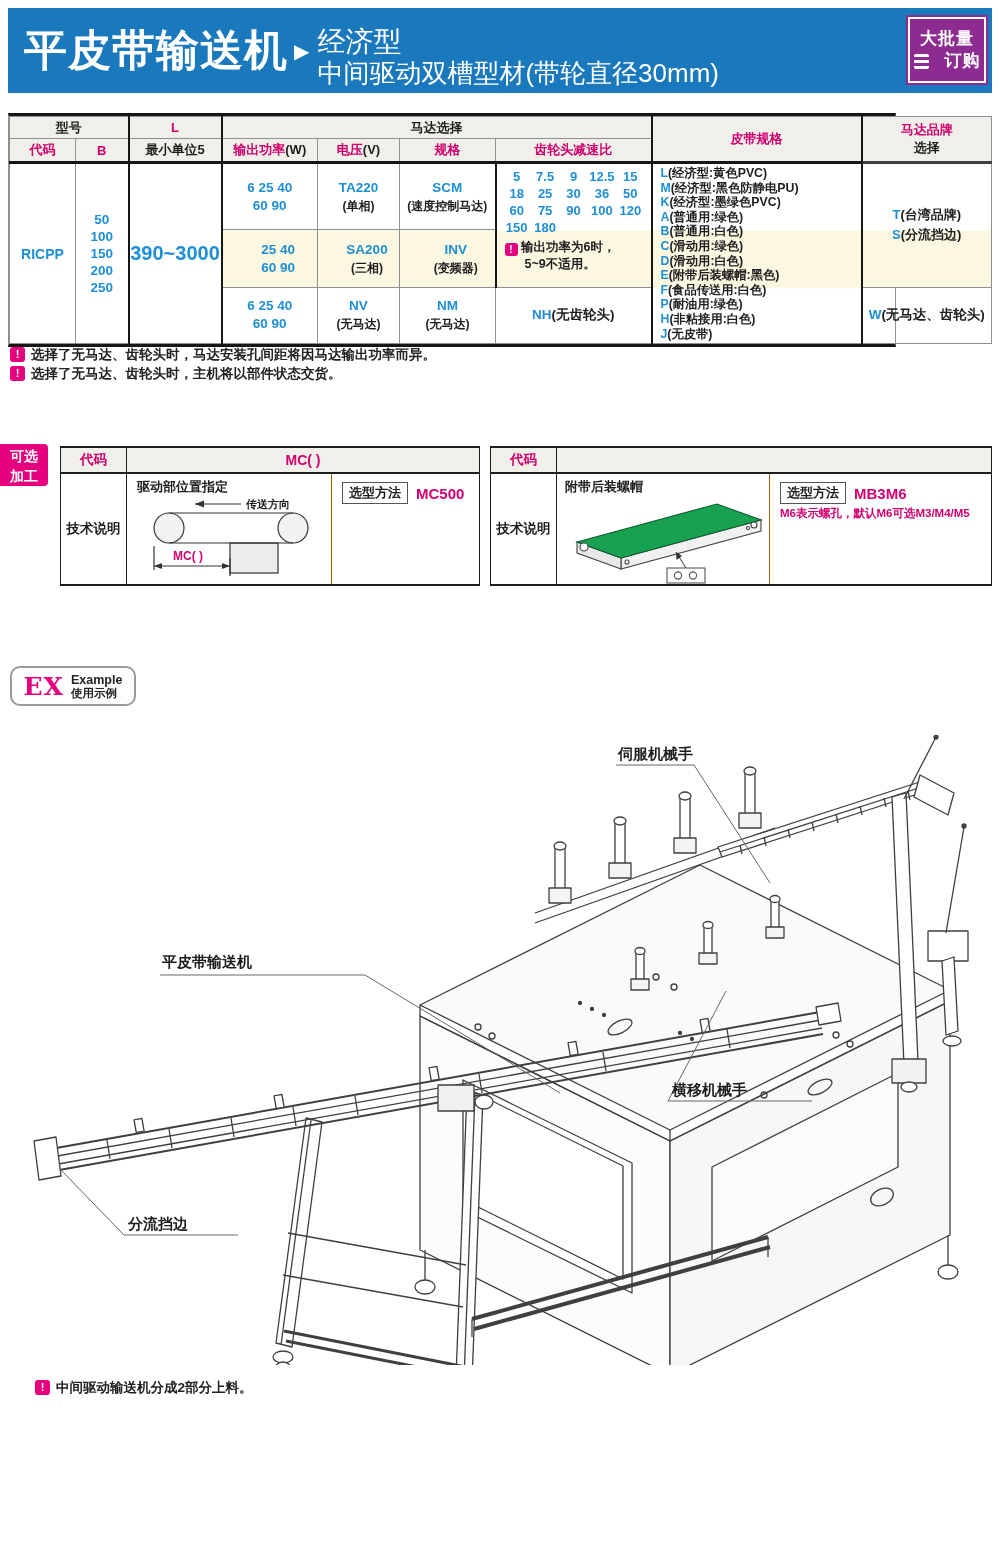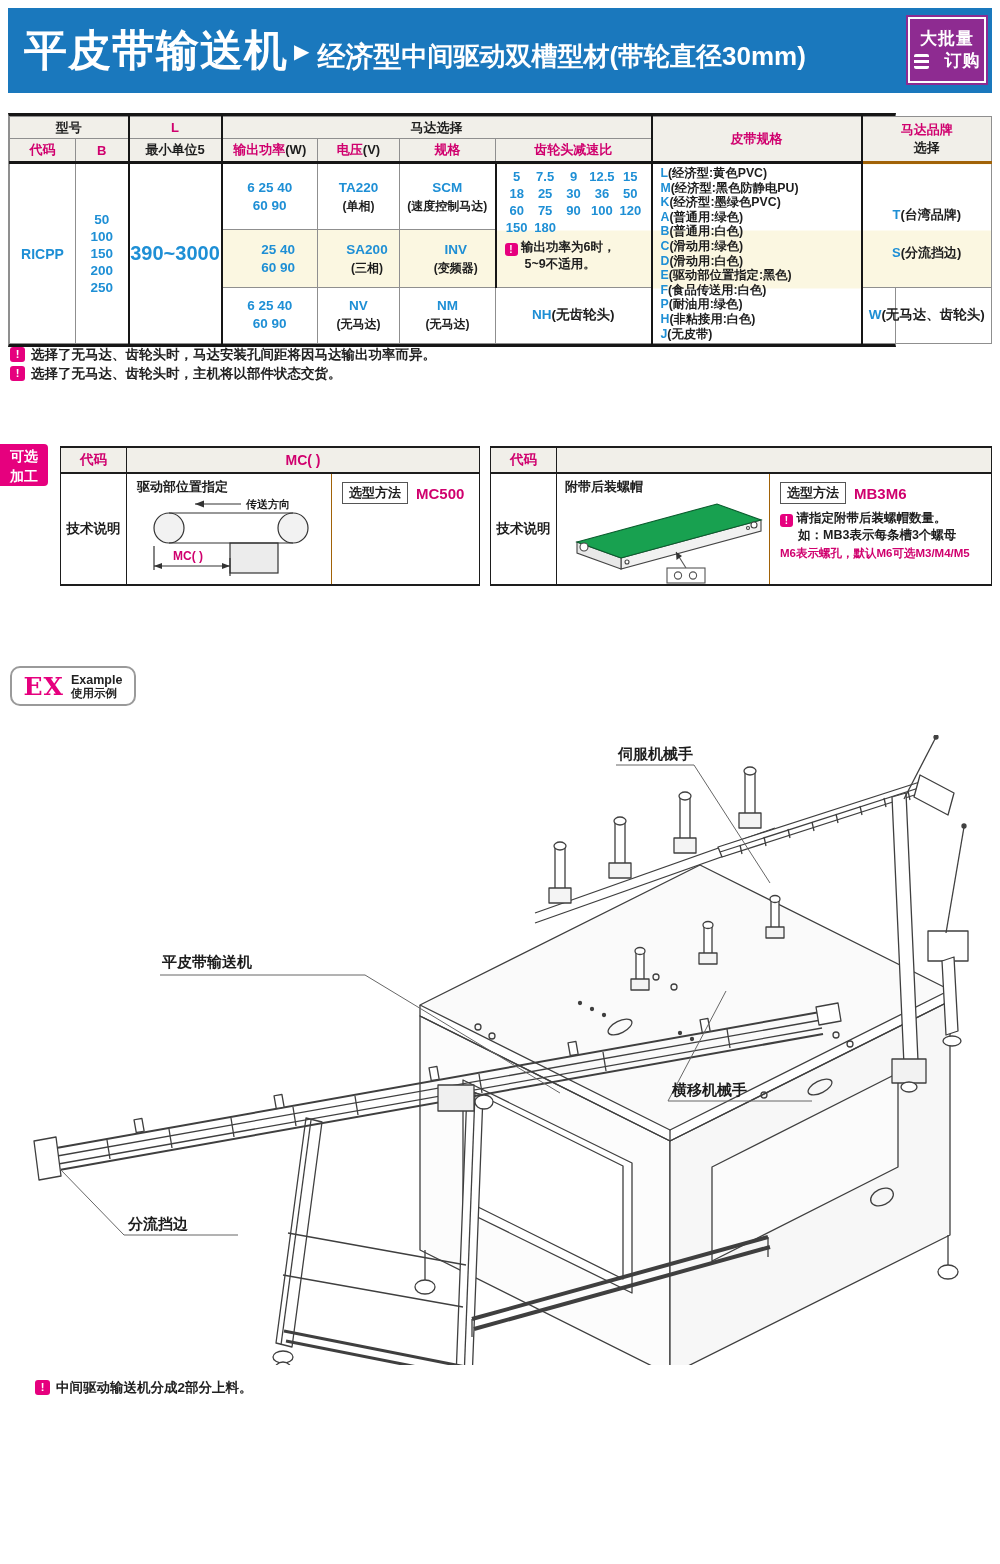--- a/index.html
+++ b/index.html
@@ -9,21 +9,21 @@
   .blue { color:#1e8fd5; }
   .mag  { color:#d0006e; }
   .blk  { color:#1d1d1d; }
 
   
   .banner { left:8px; top:8px; width:984px; height:85px; background:#1a78bd;
     display:flex; align-items:center; }
   .banner-title { color:#fff; font-size:43px; font-weight:bold; margin-left:16px;
     letter-spacing:1px; white-space:nowrap; }
   .banner-arrow { color:#fff; font-size:20px; margin:0 8px 0 6px; }
-  .banner-sub { display:flex; color:#fff; font-weight:bold;margin-top:12px; }
+  .banner-sub { display:flex; flex-direction:column; color:#fff; font-weight:normal;margin-top:12px; }
   .banner-sub .l1 { font-size:28px; line-height:32px; }
   .banner-sub .l2 { font-size:26px; line-height:30px; }
   .bulk-badge { position:absolute; right:6px; top:9px; width:78px; height:66px;
     background:#8e2b91; border:2px solid #fff; box-shadow:0 0 0 2px #8e2b91;
     display:flex; flex-direction:column; align-items:center; justify-content:center; }
   .bulk-badge .t { color:#fff; font-size:17px; font-weight:bold; line-height:22px; letter-spacing:1px; }
   .bulk-badge .row { display:flex; align-items:center; gap:16px; }
   .badge-icon { width:15px; height:15px; background:#fff; border-radius:2px; display:inline-block;
     background-image:linear-gradient(to bottom, rgba(0,0,0,0) 3px, #8e2b91 3px 6px, rgba(0,0,0,0) 6px 9px, #8e2b91 9px 12px, rgba(0,0,0,0) 12px); }
 
@@ -48,21 +48,21 @@
   .bvals div { line-height:17px; }
   .belt-cell { text-align:left !important; padding:2px 0 2px 8px !important; }
   .beltline { font-size:12.3px; line-height:14.6px; white-space:nowrap; }
   .gear-cell { vertical-align:top !important; padding-top:4px !important; }
   .gear-grid .grow { display:flex; padding:0 6px; }
   .gear-grid .grow span { flex:1; text-align:center; font-size:13px; line-height:17px; }
   .gear-grid .g4 { justify-content:flex-start; }
   .gear-grid .g4 span { flex:0 0 20%; }
   .gear-note { text-align:left; padding:3px 4px 0 8px; font-size:12.5px; color:#1d1d1d; line-height:16px; }
   .gear-note .ind { padding-left:20px; }
-  .brandline { line-height:20px; font-size:13px;margin-top:18px; }
+  .brandline { line-height:20px; font-size:13px; }
   .nicon { display:inline-block; width:15px; height:15px; background:#e6007e; color:#fff;
     border-radius:3px; font-size:11px; line-height:15px; text-align:center; font-weight:bold;
     vertical-align:-2px; }
   .nicon.smi { width:13px; height:13px; font-size:10px; line-height:13px; }
 
   
   .notes { left:10px; top:345px; }
   .note-line { display:flex; align-items:center; gap:6px; font-size:13.5px; font-weight:bold;
     color:#222; line-height:19px; }
 
@@ -141,21 +141,21 @@
         <col style="width:156px">
         <col style="width:210px">
     <col style="width:130px">
   </colgroup>
   <tbody>
         <tr class="h1">
     <th colspan="2" class="blk">型号</th>
     <th class="bl2 mag sp2">L</th>
     <th colspan="4" class="bl2 blk sp2">马达选择</th>
     <th rowspan="2" class="bl2 mag" style="border-bottom:3px solid #161616;">皮带规格</th>
-    <th rowspan="2" class="bl2" style="border-bottom:3px solid #a16207;">
+    <th rowspan="2" class="bl2" style="border-bottom:3px solid #404040;">
       <div class="mag">马达品牌</div>
       <div class="blk">选择</div>
     </th>
   </tr>
   <tr class="h2">
     <th class="mag">代码</th>
     <th class="mag">B</th>
     <th class="bl2 blk">最小单位5</th>
     <th class="bl2"><span class="mag">输出功率</span><span class="blk">(W)</span></th>
     <th><span class="mag">电压</span><span class="blk">(V)</span></th>
@@ -218,21 +218,21 @@
       </div>
     </td>
     <td rowspan="3" class="bl2 gradbelt belt-cell">
       <div class="beltline"><span class="blue">L</span><span class="blk">(经济型:黄色PVC)</span></div>
       <div class="beltline"><span class="blue">M</span><span class="blk">(经济型:黑色防静电PU)</span></div>
       <div class="beltline"><span class="blue">K</span><span class="blk">(经济型:墨绿色PVC)</span></div>
       <div class="beltline"><span class="blue">A</span><span class="blk">(普通用:绿色)</span></div>
       <div class="beltline"><span class="blue">B</span><span class="blk">(普通用:白色)</span></div>
       <div class="beltline"><span class="blue">C</span><span class="blk">(滑动用:绿色)</span></div>
       <div class="beltline"><span class="blue">D</span><span class="blk">(滑动用:白色)</span></div>
-      <div class="beltline"><span class="blue">E</span><span class="blk">(驱动部位置指定:黑色)</span></div>
+      <div class="beltline"><span class="blue">E</span><span class="blk">(附带后装螺帽:黑色)</span></div>
       <div class="beltline"><span class="blue">F</span><span class="blk">(食品传送用:白色)</span></div>
       <div class="beltline"><span class="blue">P</span><span class="blk">(耐油用:绿色)</span></div>
       <div class="beltline"><span class="blue">H</span><span class="blk">(非粘接用:白色)</span></div>
       <div class="beltline"><span class="blue">J</span><span class="blk">(无皮带)</span></div>
     </td>
     <td rowspan="2" class="bl2 grad2">
       <div class="brandline"><span class="blue">T</span><span class="blk">(台湾品牌)</span></div>
       <div class="brandline"><span class="blue">S</span><span class="blk">(分流挡边)</span></div>
     </td>
   </tr>
@@ -352,24 +352,20 @@
           <circle cx="113" cy="79.5" r="3.6"></circle>
           <circle cx="128" cy="79.5" r="3.6"></circle>
         </g>
       </svg>
     </div>
     <div class="cright">
       <div class="method-row">
         <span class="method-box">选型方法</span>
         <span class="method-val">MB3M6</span>
       </div>
-      <div class="mb-note">
-        <div><span class="nicon smi">!</span> <span>请指定附带后装螺帽数量。</span></div>
-        <div class="ind">如：MB3表示每条槽3个螺母</div>
-      </div>
       <div class="mb-note3">M6表示螺孔，默认M6可选M3/M4/M5</div>
     </div>
   </div>
 </div>
 
 <div class="abs ex-badge">
   <span class="ex-txt">EX</span>
   <span class="ex-sub">
     <span class="e1">Example</span>
     <span class="e2">使用示例</span>

